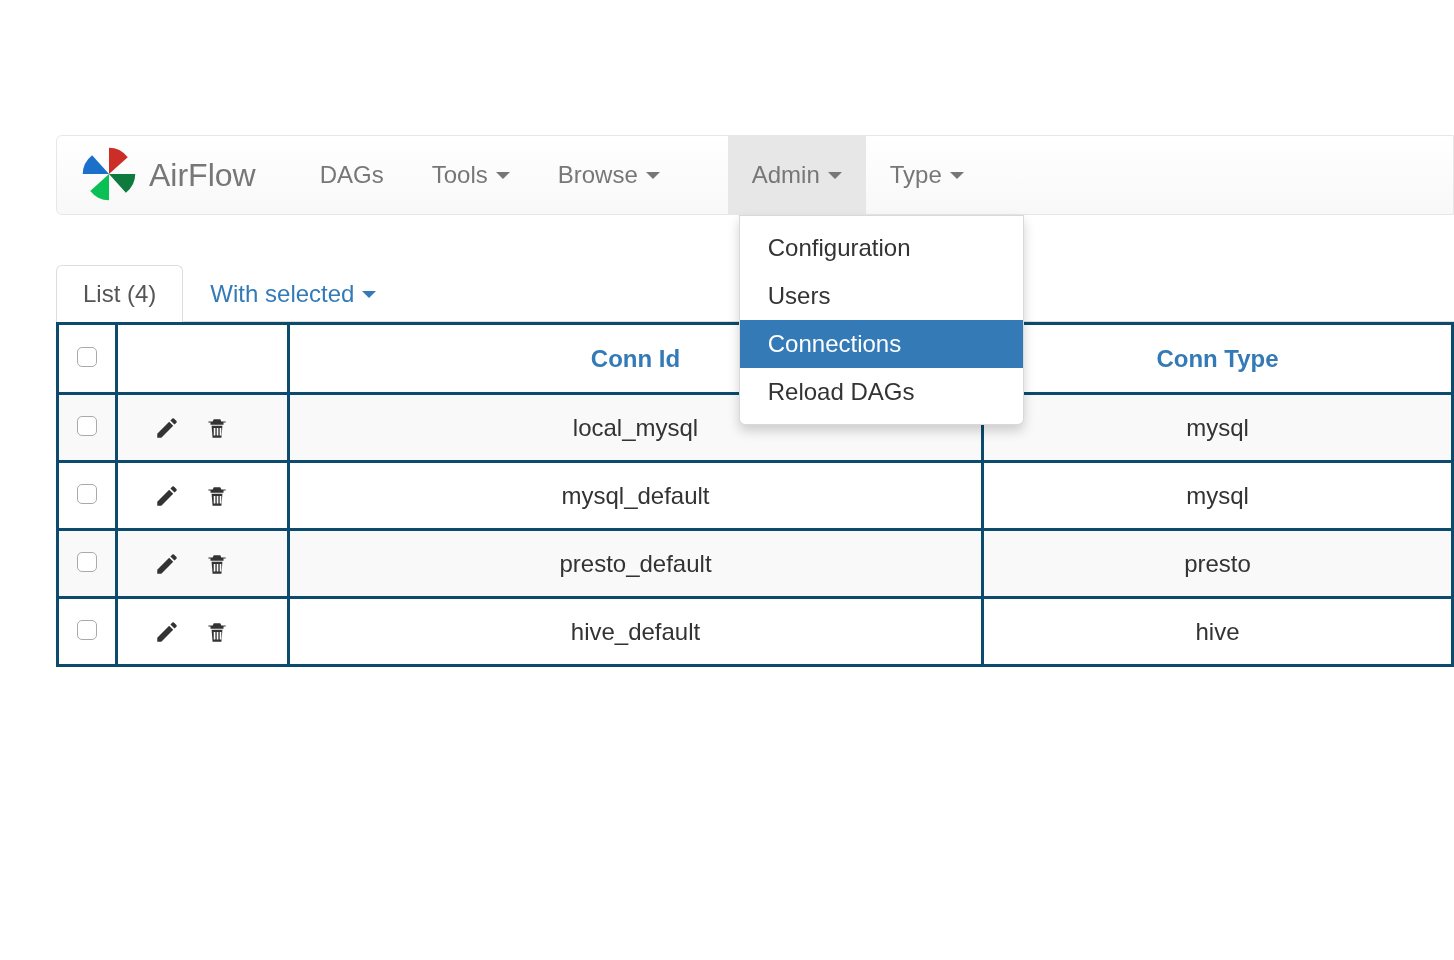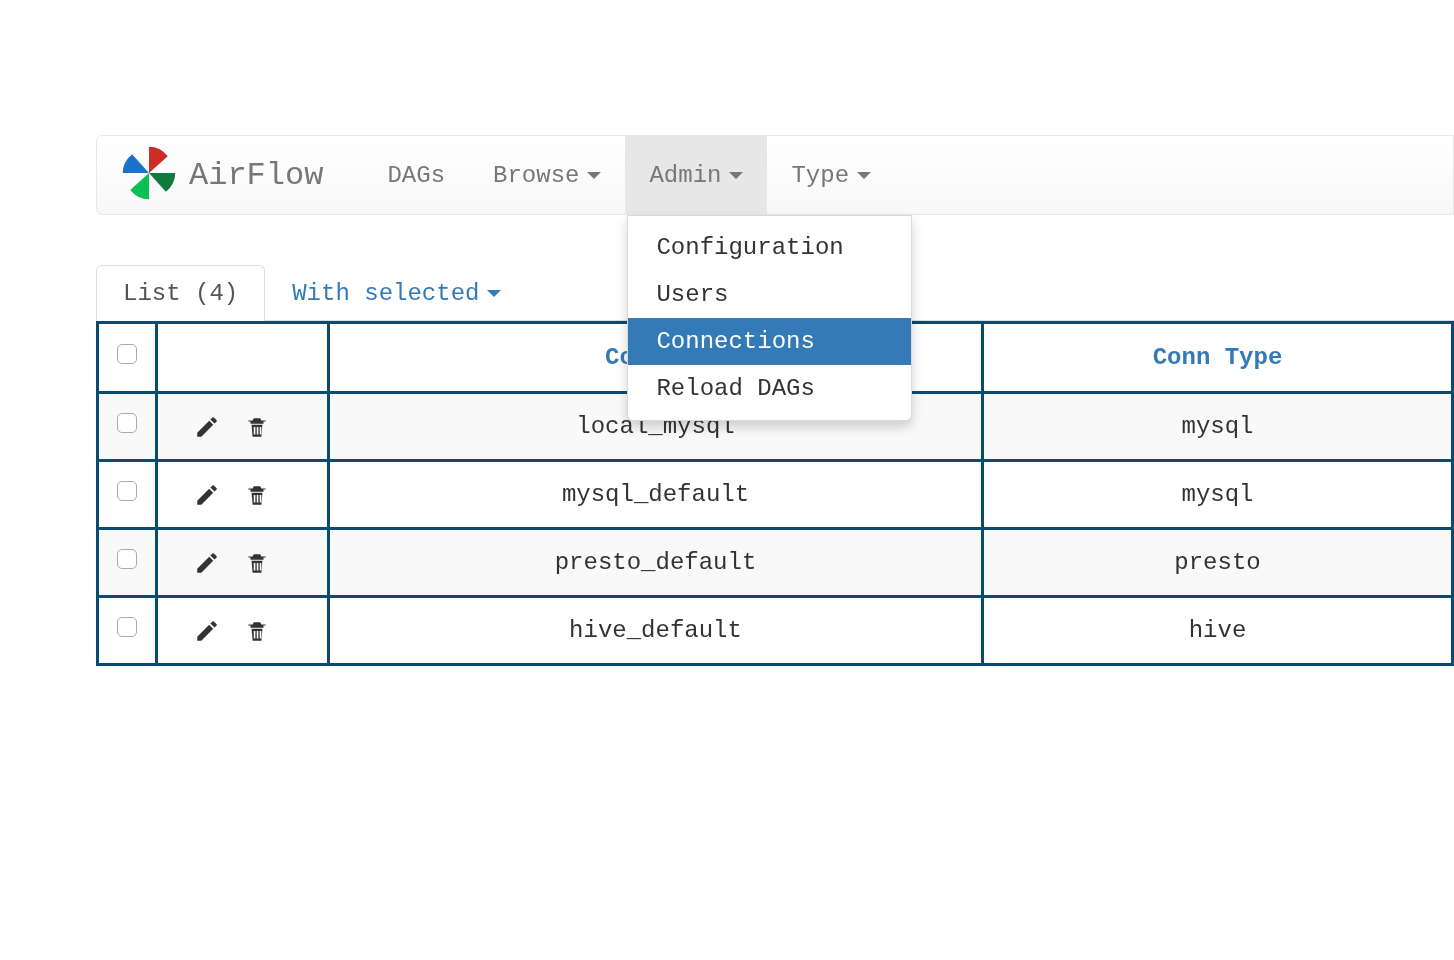--- a/index.html
+++ b/index.html
@@ -4,23 +4,22 @@
   <style>
     * { box-sizing: border-box; margin: 0; padding: 0; }
     body {
       font-family: -apple-system, "Helvetica Neue", Helvetica, Arial, sans-serif;
       font-size: 14px;
       color: #333;
       background: #fff;
     }
     .page-wrap {
       padding-top: 135px;
-      padding-left: 96px;
+      padding-left: 56px;
       padding-right: 0;
-      font-family: Liberation Mono, monospace;
     }
     .navbar {
       background: linear-gradient(to bottom, #fff, #f8f8f8);
       border: 1px solid #e7e7e7;
       border-radius: 6px 0 0 6px;
       display: flex;
       align-items: center;
       height: 80px;
       position: relative;
     }
@@ -47,35 +46,36 @@
       align-items: center;
       padding: 0 24px;
       color: #777;
       font-size: 24px;
       cursor: pointer;
       position: relative;
       gap: 6px;
     }
     .nav-item.open {
       background: #e7e7e7;
+      margin-left: 44px;
     }
     .caret {
       display: inline-block;
       width: 0;
       height: 0;
       margin-left: 2px;
       vertical-align: middle;
       border-top: 7px dashed;
       border-right: 7px solid transparent;
       border-left: 7px solid transparent;
     }
     .dropdown-menu {
       position: absolute;
       top: 79px;
-      left: 2px;
+      left: 11px;
       min-width: 285px;
       background: #fff;
       border: 1px solid rgba(0,0,0,0.15);
       border-radius: 0 0 6px 6px;
       box-shadow: 0 6px 12px rgba(0,0,0,.175);
       padding: 8px 0;
       z-index: 1000;
     }
     .dropdown-item {
       padding: 10px 28px;
@@ -188,20 +188,24 @@
           <path d="M32 32 L32 60 Q20 60 12 50 Z" fill="#0abf53"></path>
           <path d="M32 32 L4 32 Q4 20 14 12 Z" fill="#1b70c9"></path>
         </svg>
       </span>
       <span class="brand-text">AirFlow</span>
     </div>
 
     <div class="nav-items">
       <div class="nav-item">
         <span>DAGs</span>
+      </div>
+      <div class="nav-item">
+        <span>Tools</span>
+        <span class="caret"></span>
       </div>
       <div class="nav-item">
         <span>Browse</span>
         <span class="caret"></span>
       </div>
       <div class="nav-item open">
         <span>Admin</span>
         <span class="caret"></span>
         <div class="dropdown-menu">
           <div class="dropdown-item">

